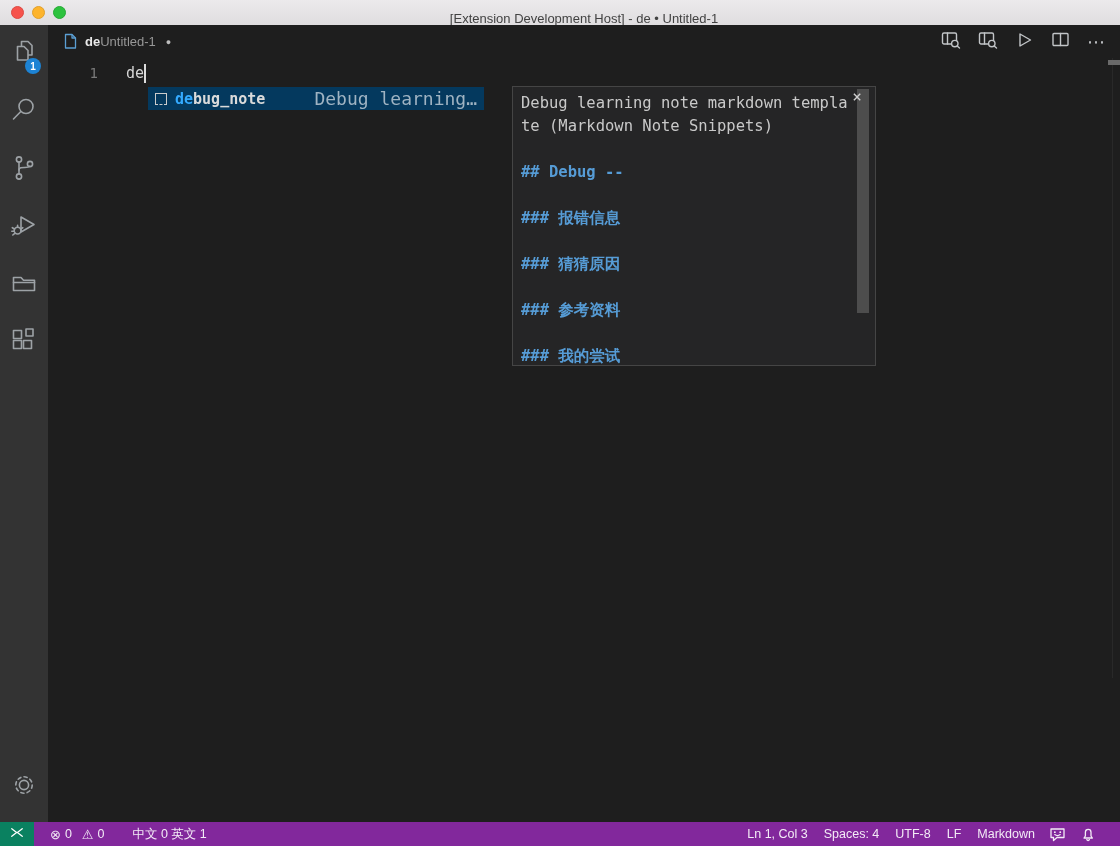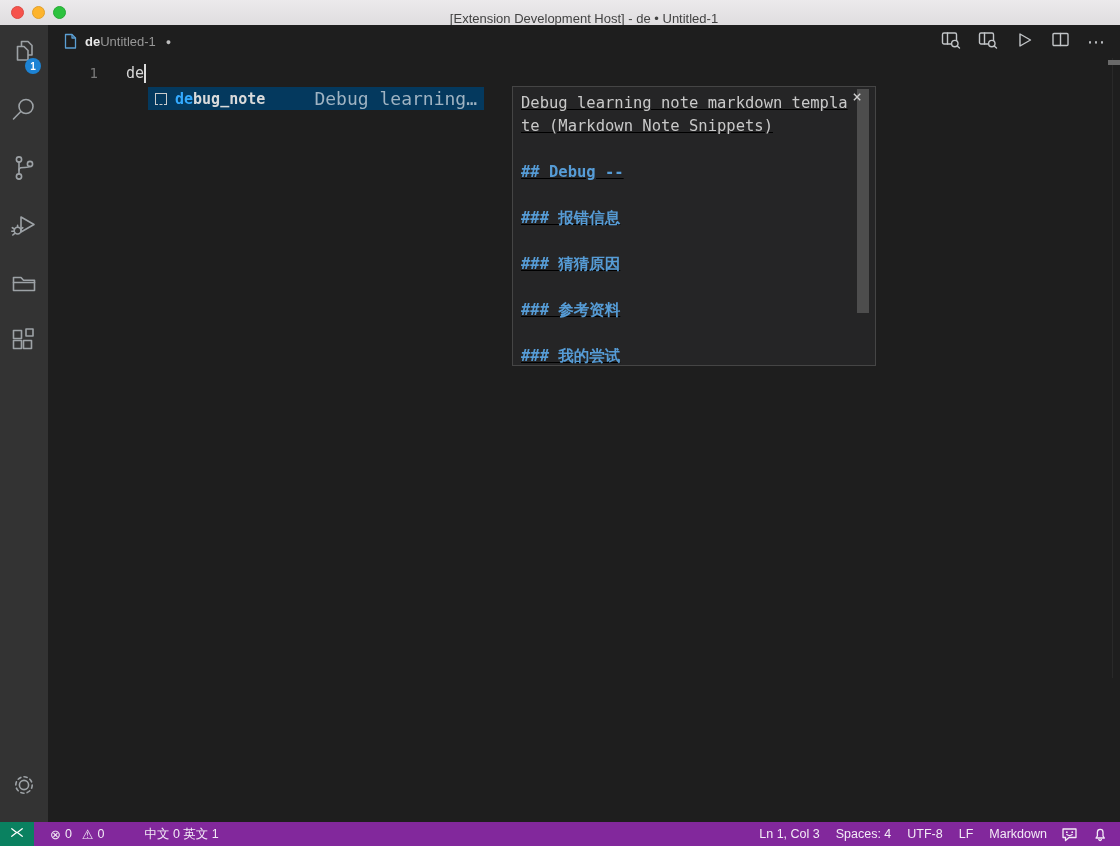--- a/index.html
+++ b/index.html
@@ -54,39 +54,39 @@
                  background:#04395e; display:flex; align-items:center; padding:0 7px;
                  font-family:"DejaVu Sans Mono", monospace; cursor:pointer; }
   .snippet-icon { width:12px; height:12px; border:1px solid #cccccc; border-bottom-style:dashed; margin-right:8px; flex:none; }
   .sg-label { font-size:15px; font-weight:bold; color:#dadada; white-space:pre; }
   .sg-match { color:#33aaff; }
   .sg-detail { margin-left:auto; font-size:18px; color:#9fb3c2; }
 
   
   .suggest-docs { position:absolute; left:512px; top:86px; width:364px; height:280px;
                   background:#252526; border:1px solid #454545; overflow:hidden;
-                  font-family:"DejaVu Sans Mono", monospace; padding:5px 24px 0 8px;text-decoration:underline; }
+                  font-family:"DejaVu Sans Mono", monospace; padding:5px 24px 0 8px; }
   .docs-desc { width:330px; color:#c9c9c9; font-size:15.5px; line-height:23px; word-break:break-all; }
   .md-header { margin-top:23px; line-height:23px; font-size:15.5px; font-weight:bold;
                color:#569cd6; white-space:nowrap; }
   .docs-close { position:absolute; top:2px; right:13px; color:#cfcfcf; font-size:16px;
                 line-height:16px; cursor:pointer; z-index:3; }
   .docs-scrollbar { position:absolute; top:2px; right:6px; width:12px; height:224px;
                     background:#4d4d4d; z-index:2; cursor:grab; }
 
   
   .statusbar { position:absolute; left:0; bottom:0; width:1120px; height:24px; background:#82289c;
                color:#f3ebf6; font-size:12.5px; display:flex; align-items:center; }
   .sb-remote { width:34px; height:24px; background:#0a8160; display:flex; align-items:center;
                justify-content:center; cursor:pointer; flex:none; }
   .sb-remote svg { stroke:#ffffff; fill:none; stroke-width:1.7; stroke-linecap:round; stroke-linejoin:round; }
   .sb-item { padding:0 8px; height:24px; display:flex; align-items:center; gap:4px;
              cursor:pointer; white-space:nowrap; }
   .sb-ic { font-size:13px; }
-  .sb-right { margin-left:auto; display:flex; align-items:center; height:24px; padding-right:4px; }
+  .sb-right { margin-left:auto; display:flex; align-items:center; height:24px; padding-right:16px; }
   .sb-right svg { stroke:#f3ebf6; fill:none; stroke-width:1.3; stroke-linecap:round; stroke-linejoin:round; }
 </style>
 </head>
 <body>
 
 <div class="app">
 
   <div class="titlebar">
     <div class="traffic">
       <span class="tl red"></span>
@@ -239,21 +239,21 @@
           <path d="M19 4 L12.5 9 L19 14"></path>
         </svg>
       </span>
     </div>
     <div class="sb-item" style="margin-left:8px;">
       <span class="sb-ic">⊗</span>
       <span>0</span>
       <span class="sb-ic" style="margin-left:6px;">⚠</span>
       <span>0</span>
     </div>
-    <div class="sb-item" style="margin-left:24px;">中文 0  英文 1</div>
+    <div class="sb-item" style="margin-left:12px;">中文 0  英文 1</div>
 
     <div class="sb-right">
       <div class="sb-item">Ln 1, Col 3</div>
       <div class="sb-item">Spaces: 4</div>
       <div class="sb-item">UTF-8</div>
       <div class="sb-item">LF</div>
       <div class="sb-item">Markdown</div>
       <div class="sb-item" style="padding:0 6px;">
         <svg width="17" height="16" viewBox="0 0 17 16">
           <path d="M2 3 h13 v8.5 h-7 l-3.5 3 v-3 H2 z"></path>

